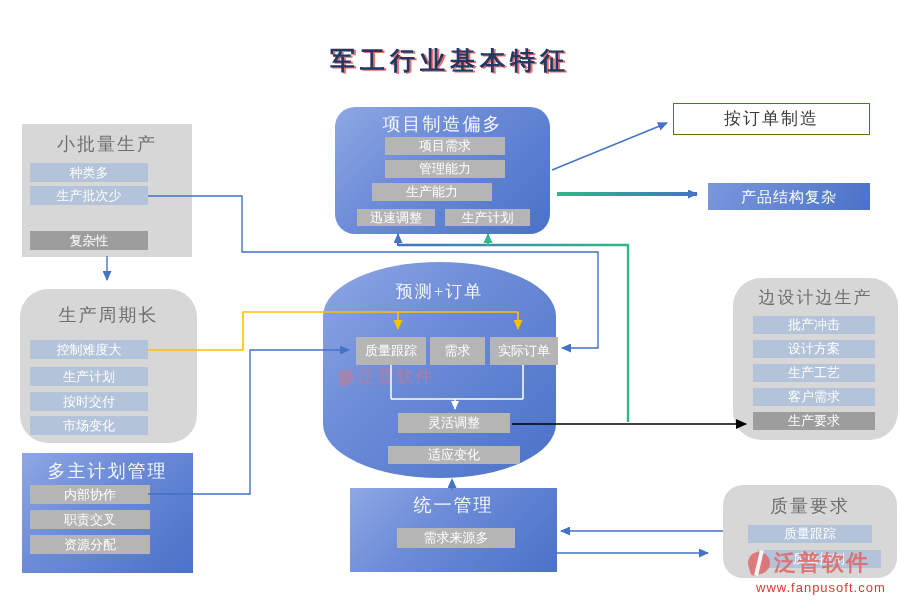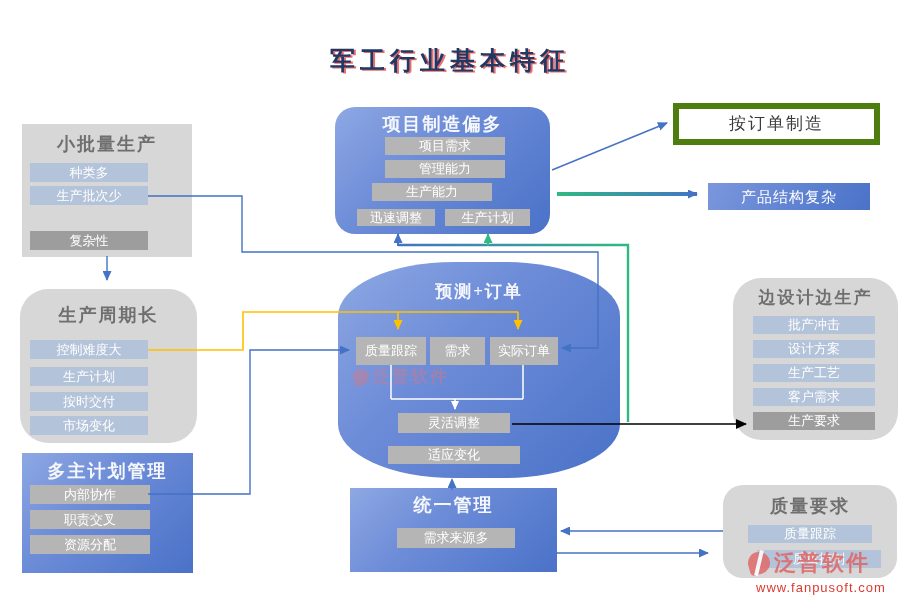--- a/index.html
+++ b/index.html
@@ -14,32 +14,32 @@
     color:#1f3864;letter-spacing:5px;
     text-shadow:2px 1px 0 rgba(224,32,32,0.65);
   }
   .gray-group{background:#d7d7d7;}
   .rounded{border-radius:28px;}
   .rounded-sm{border-radius:20px;}
   .blue-group{background:linear-gradient(135deg,#8ea8e3 0%,#6d8cd8 40%,#4a72c8 100%);}
   .g-title{
     position:absolute;left:0;right:0;text-align:center;
     font-family:"Liberation Serif",serif;font-size:18px;color:#6f6f6f;
-    letter-spacing:2px;white-space:nowrap;font-weight:bold;
+    letter-spacing:2px;white-space:nowrap;
   }
   .g-title.on-blue{color:#f5f7fb;}
   .item{
     position:absolute;height:19px;line-height:19px;text-align:center;
     font-size:13px;color:#fff;white-space:nowrap;overflow:hidden;
   }
   .steel{background:#b3c3d9;}
   .darkgray{background:#9d9d9d;}
   .gray{background:#b5b5b5;}
   .mto-box{
-    background:#fff;border:6px solid #4d7c0f;
+    background:#fff;border:1px solid #4d7c0f;
     font-family:Liberation Serif, serif;font-size:17px;color:#3b3b3b;
     text-align:center;letter-spacing:2px;
   }
   .blue-banner{
     background:linear-gradient(120deg,#7b97dd 0%,#4a72c8 100%);
     color:#fff;font-size:15px;text-align:center;letter-spacing:1px;
   }
   #cylinder{border-radius:116px / 54px;}
   .watermark{
     color:rgba(214,120,130,0.45);font-size:17px;font-weight:bold;
@@ -103,21 +103,21 @@
     <div class="item gray" style="left:50px;top:53px;width:120px;height:18px;line-height:18px;">管理能力</div>
     <div class="item gray" style="left:37px;top:76px;width:120px;height:18px;line-height:18px;">生产能力</div>
     <div class="item gray" style="left:22px;top:102px;width:78px;height:17px;line-height:17px;">迅速调整</div>
     <div class="item gray" style="left:110px;top:102px;width:85px;height:17px;line-height:17px;">生产计划</div>
   </div>
 
   <div class="abs mto-box" style="left:673px;top:103px;width:195px;height:30px;line-height:30px;">按订单制造</div>
 
   <div class="abs blue-banner" style="left:708px;top:183px;width:162px;height:27px;line-height:27px;">产品结构复杂</div>
 
-  <div id="cylinder" class="abs blue-group" style="left:338px;top:262px;width:282px;height:216px;">
+  <div id="cylinder" class="abs blue-group" style="left:323px;top:262px;width:233px;height:216px;">
     <div class="g-title on-blue" style="top:18px;font-size:17px;">预测+订单</div>
     <div class="abs watermark" style="left:15px;top:103px;">
       <span class="wm-icon"></span>
       <span>泛普软件</span>
     </div>
   </div>
   <div class="item gray" style="left:356px;top:337px;width:70px;height:28px;line-height:28px;">质量跟踪</div>
   <div class="item gray" style="left:430px;top:337px;width:55px;height:28px;line-height:28px;">需求</div>
   <div class="item gray" style="left:490px;top:337px;width:68px;height:28px;line-height:28px;">实际订单</div>
   <div class="item gray" style="left:398px;top:413px;width:112px;height:20px;line-height:20px;">灵活调整</div>

